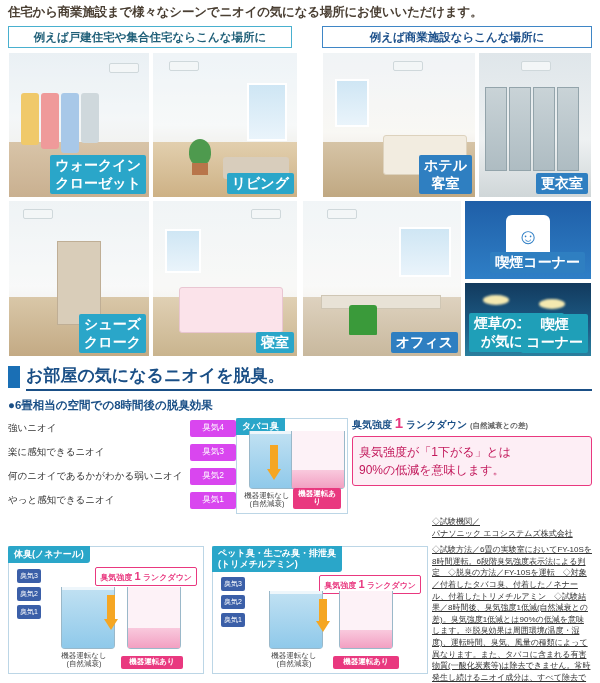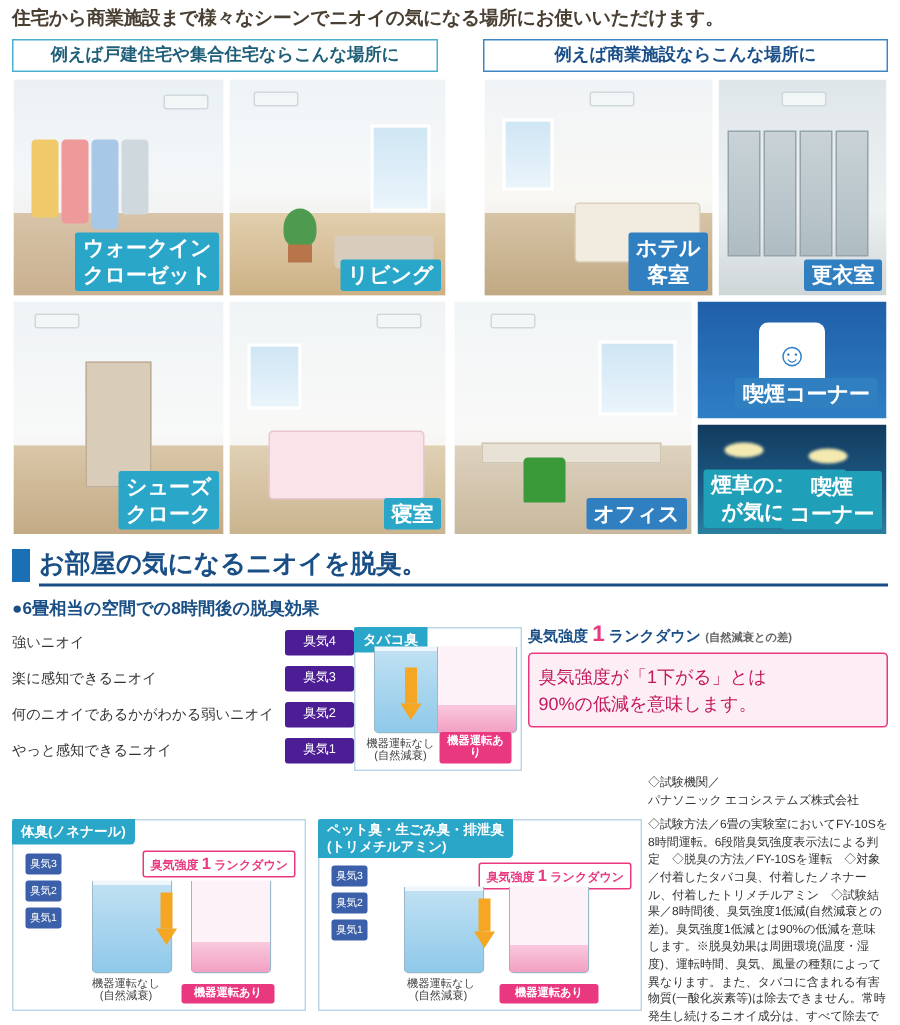--- a/index.html
+++ b/index.html
@@ -87,21 +87,21 @@
   .sec2 .bar { position:absolute; left:0; top:2px; width:12px; height:22px; background:#1a6fb5; }
   .sec2 .t { position:absolute; left:18px; top:0; font-size:17px; font-weight:bold; color:#1a4f86;
     border-bottom:2px solid #1a4f86; padding-bottom:2px; width:566px; }
 
   .sub3 { position:absolute; left:8px; top:398px; font-size:11.5px; font-weight:bold; color:#1a4f86; }
 
   
   .odor-table { position:absolute; left:8px; top:418px; width:228px; }
   .odor-row { display:flex; align-items:center; height:20px; margin-bottom:4px; }
   .odor-row .lbl { flex:1; font-size:9.5px; color:#333; }
-  .odor-row .val { width:46px; height:17px; background:#4c1d95; color:#fff;
+  .odor-row .val { width:46px; height:17px; background:#d946ef; color:#fff;
      font-size:8.5px; border-radius:2px; display:flex; align-items:center; justify-content:center; }
 
   
   .graph { position:absolute; border:1px solid #bcd6e6; background:#fff; }
   .beaker { position:absolute; width:54px; bottom:24px; border:1px solid #9ab8c9; border-top:none;
      border-radius:0 0 4px 4px; }
   .beaker .liq { position:absolute; left:0; right:0; bottom:0; }
   .ticks { position:absolute; left:8px; top:6px; width:24px; }
   .tick { height:14px; margin-bottom:4px; background:#3b5fa8; color:#fff; font-size:7px;
      display:flex; align-items:center; justify-content:center; border-radius:2px; }
@@ -113,21 +113,21 @@
 
   
   .callout { position:absolute; left:352px; top:414px; width:240px; }
   .callout .hdr { font-size:10px; font-weight:bold; color:#1a4f86; margin-bottom:4px; }
   .callout .box { border:1px solid #e9387f; background:#fdeef5; color:#c2185b;
      font-size:12px; padding:6px; border-radius:3px; line-height:1.5; }
   .rank { display:inline-block; color:#e9387f; font-weight:bold; }
 
   
   .notes { position:absolute; left:432px; top:516px; width:160px; font-size:8px; line-height:1.45; color:#333; }
-  .notes p { margin:0 0 5px 0; }
+  .notes p { margin:0 0 5px 0;text-decoration:underline; }
 
   
   #g-tobacco { left:236px; top:418px; width:112px; height:96px; }
   #g-taishu  { left:8px; top:546px; width:196px; height:128px; }
   #g-pet     { left:212px; top:546px; width:216px; height:128px; }
 
   .panelTitle { position:absolute; top:-1px; left:-1px; background:#2aa6c9; color:#fff;
      font-size:9px; font-weight:bold; padding:2px 6px; border-radius:2px 0 3px 0; white-space:nowrap; }
   .rankTag { position:absolute; background:#fff; border:1px solid #e9387f; color:#e9387f;
      font-size:8px; font-weight:bold; padding:2px 4px; border-radius:2px; white-space:nowrap; }

